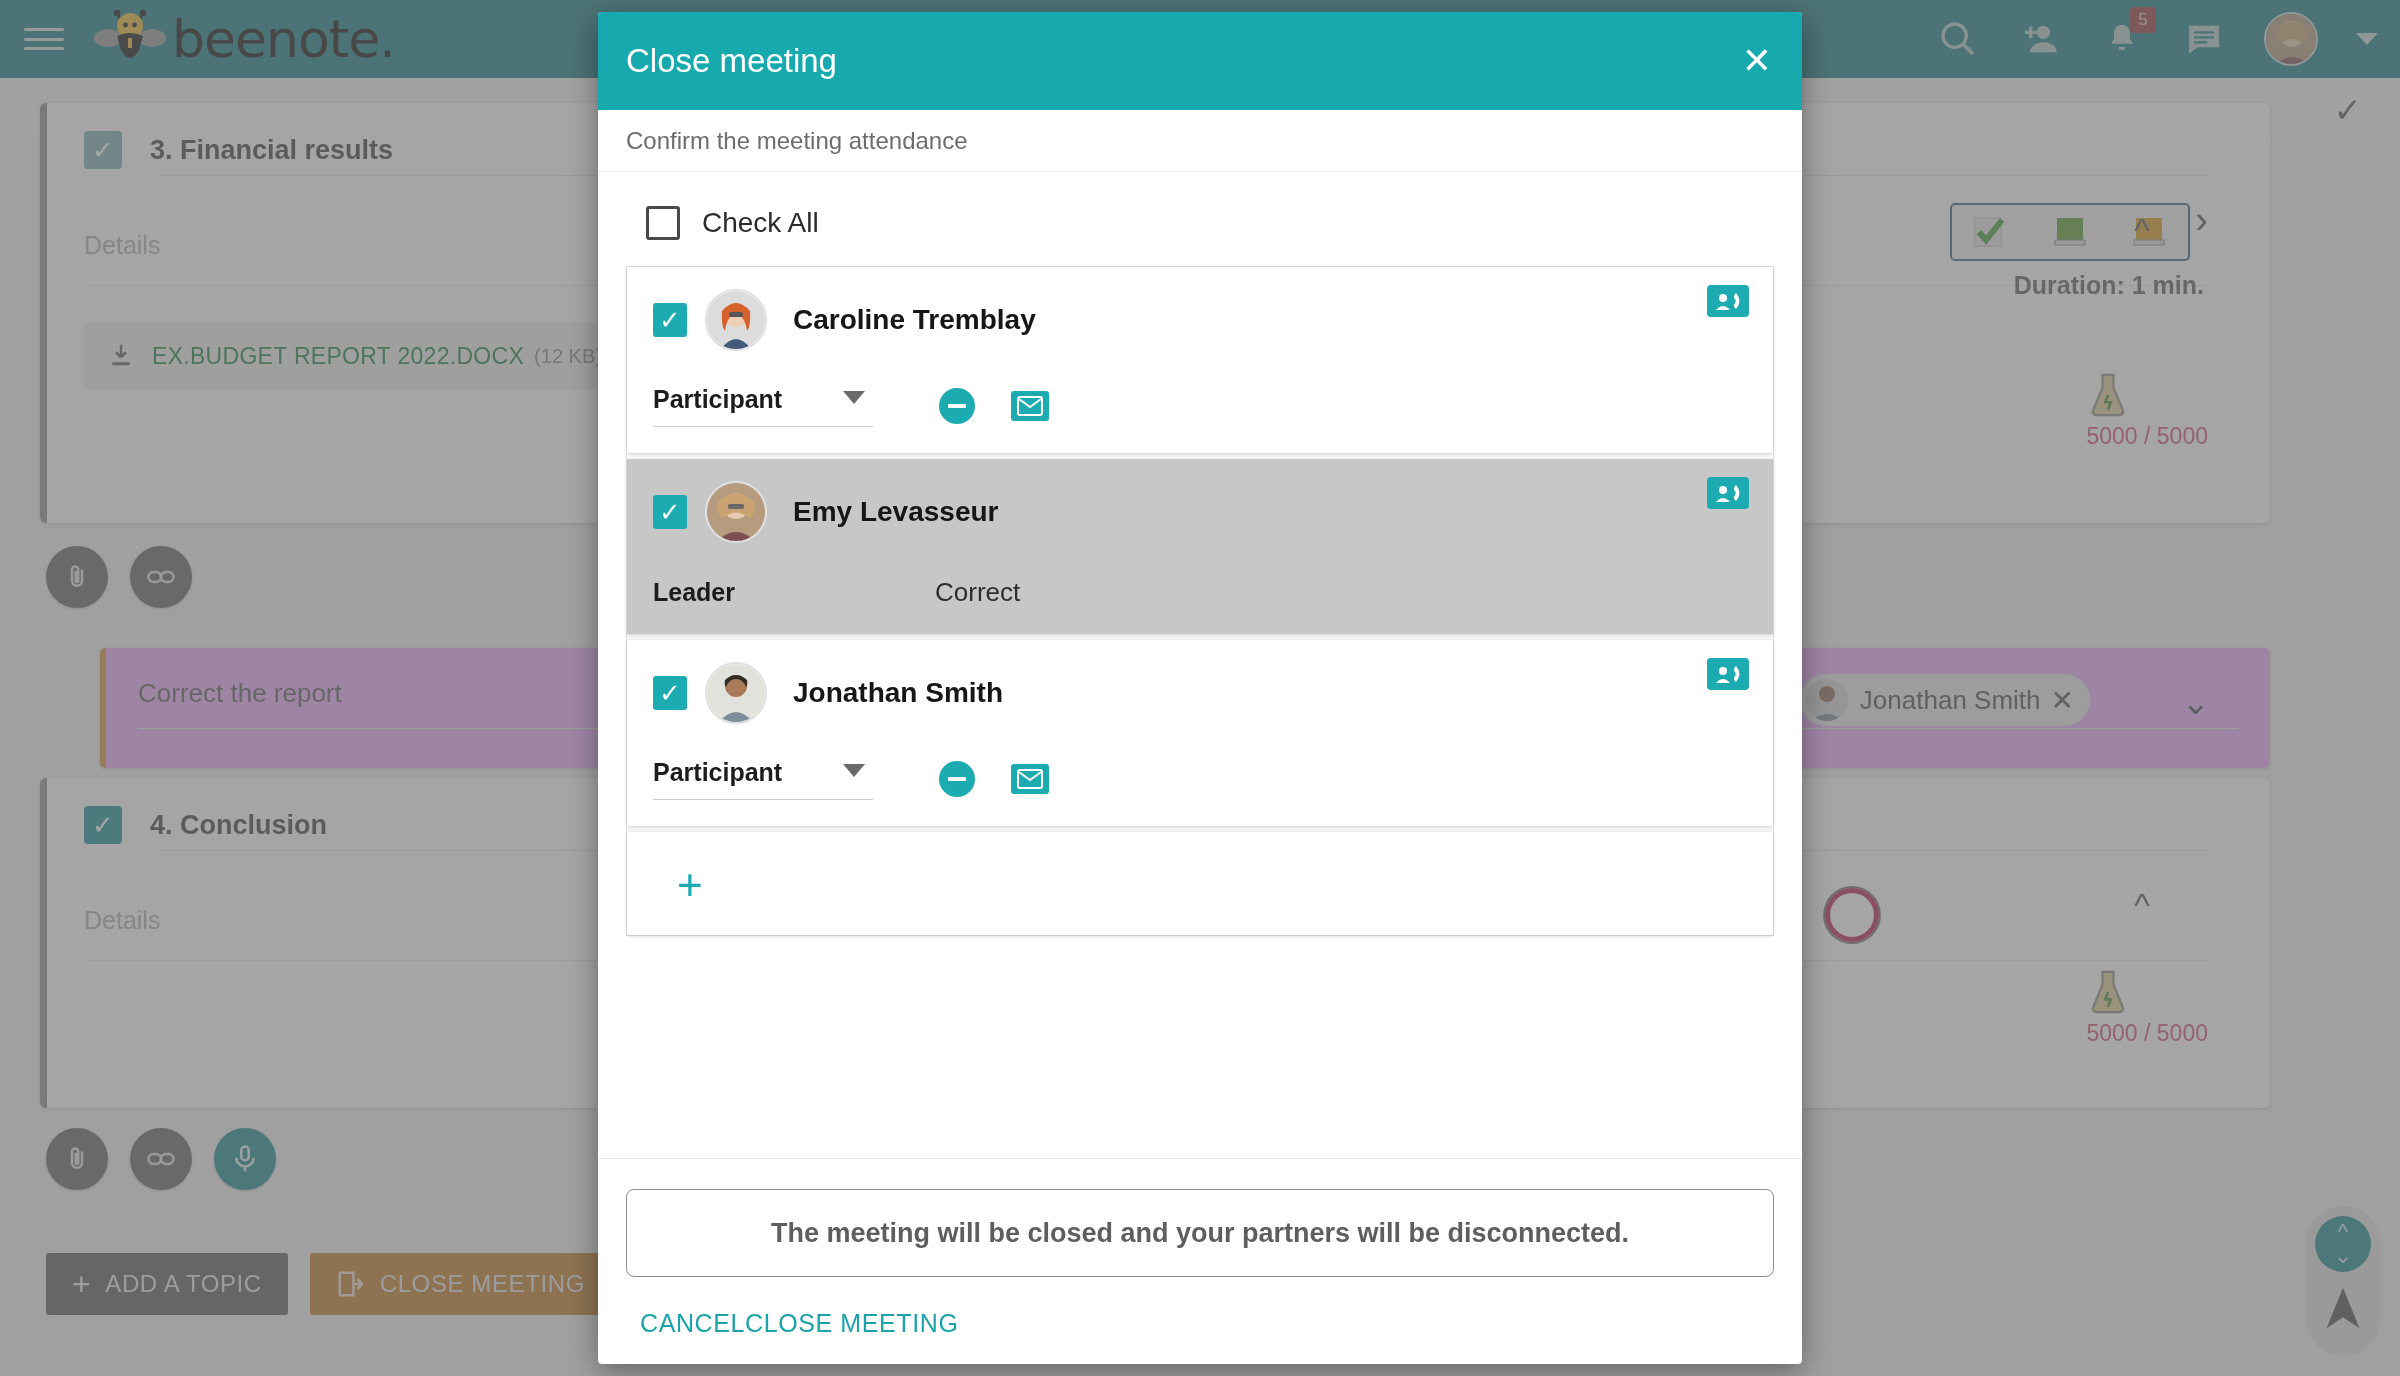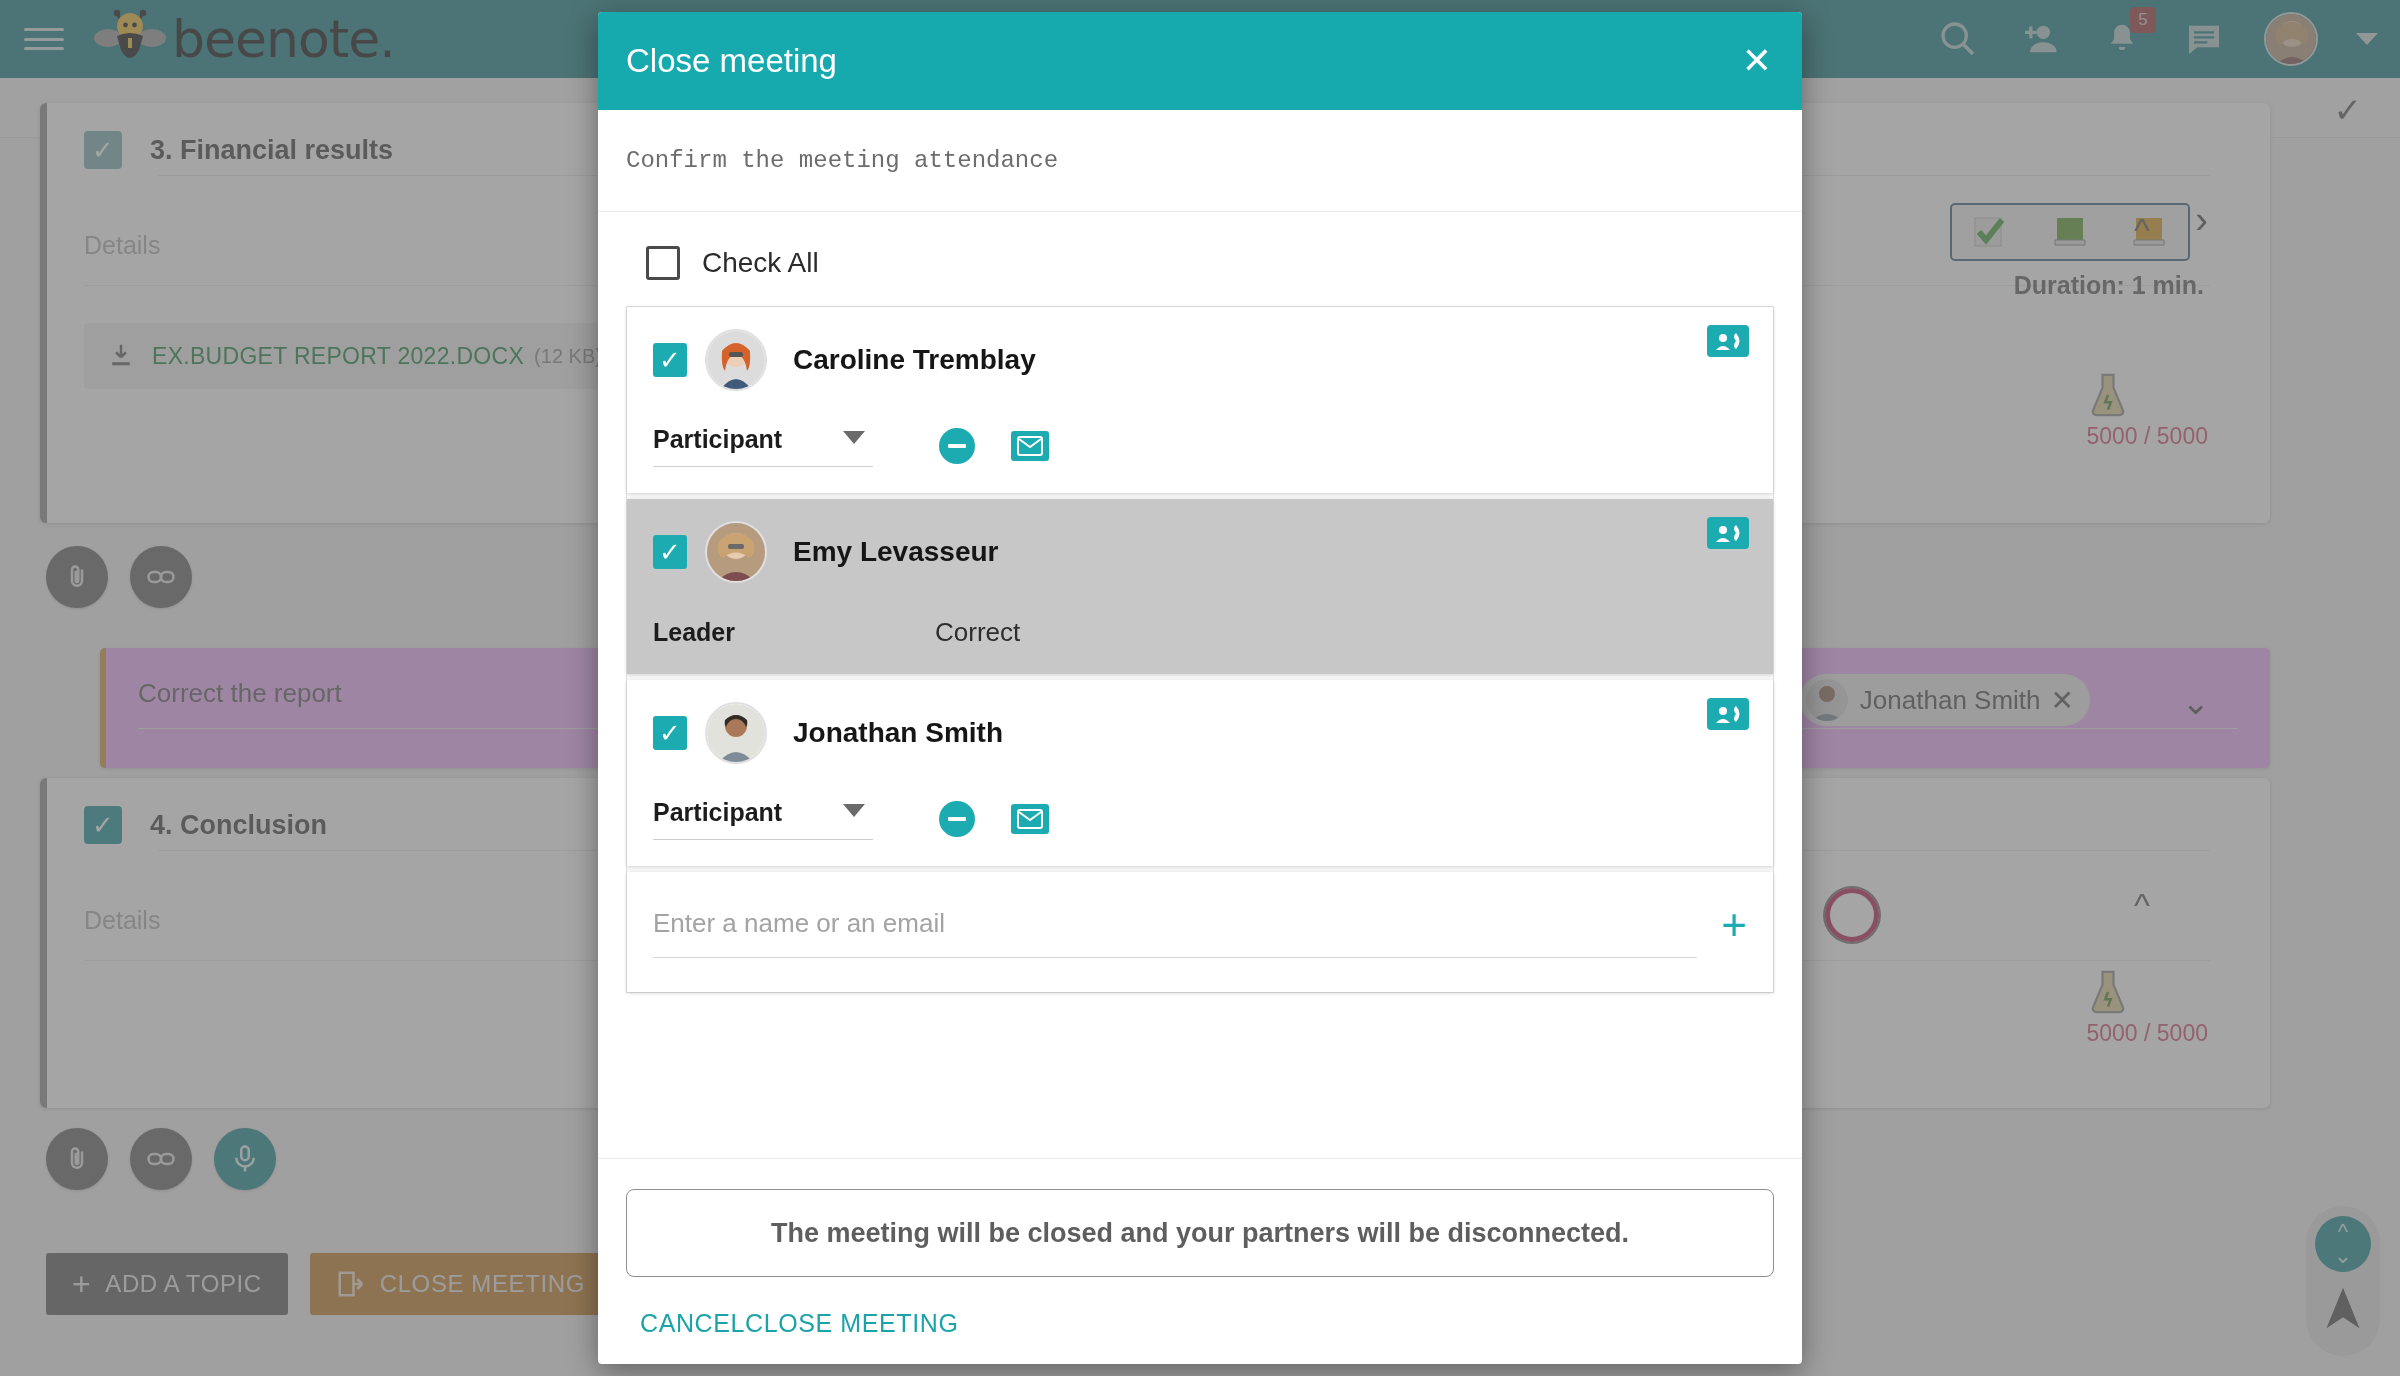--- a/index.html
+++ b/index.html
@@ -140,22 +140,22 @@
     background: #fff; border-radius: 4px; box-shadow: 0 8px 30px rgba(0,0,0,.38);
     display: flex; flex-direction: column; overflow: hidden;
   }
   .modal-head {
     height: 98px; background: #16a9ae; display: flex; align-items: center;
     justify-content: space-between; padding: 0 30px 0 28px; flex: 0 0 auto;
   }
   .modal-title { font-size: 33px; color: #fff; }
   .modal-x { font-size: 36px; color: #fff; line-height: 1; }
 
-  .modal-sub { height: 102px; display: flex; align-items: center; padding-left: 28px;
-    font-size: 24px; color: #6d6d6d; border-bottom: 1px solid #ebebeb; flex: 0 0 auto; font-family: Liberation Mono, monospace; }
+  .modal-sub { height: 62px; display: flex; align-items: center; padding-left: 28px;
+    font-size: 24px; color: #6d6d6d; border-bottom: 1px solid #ebebeb; flex: 0 0 auto; }
 
   .modal-body { flex: 1 1 auto; padding: 26px 28px 0 28px; overflow: hidden; }
 
   .checkall-row { display: flex; align-items: center; gap: 22px; padding: 8px 0 26px 20px; }
   .box-empty { width: 34px; height: 34px; border: 3px solid #4a4a4a; border-radius: 3px; background: #fff; }
   .checkall-label { font-size: 28px; color: #2b2b2b; }
 
   .plist { border: 1px solid #e1e1e1; background: #fafafa; padding: 0; }
 
   .pcard { position: relative; background: #fff; box-shadow: 0 1px 4px rgba(0,0,0,.17);
@@ -542,21 +542,20 @@
             <div class="mail-btn">
               <svg width="26" height="20" viewBox="0 0 26 20" fill="none" stroke="#fff" stroke-width="2">
                   <rect x="1" y="1" width="24" height="18" rx="2" fill="#1cabb0"></rect>
                   <path d="M2 3 l11 8 l11 -8"></path>
                 </svg>
             </div>
           </div>
         </div>
 
         <div class="add-row">
-          <div class="add-input">Enter a name or an email</div>
           <div class="add-plus">+</div>
         </div>
 
       </div>
     </div>
 
     <div class="modal-foot">
       <div class="warn-box">
         <div class="warn-text">The meeting will be closed and your partners will be disconnected.</div>
       </div>

